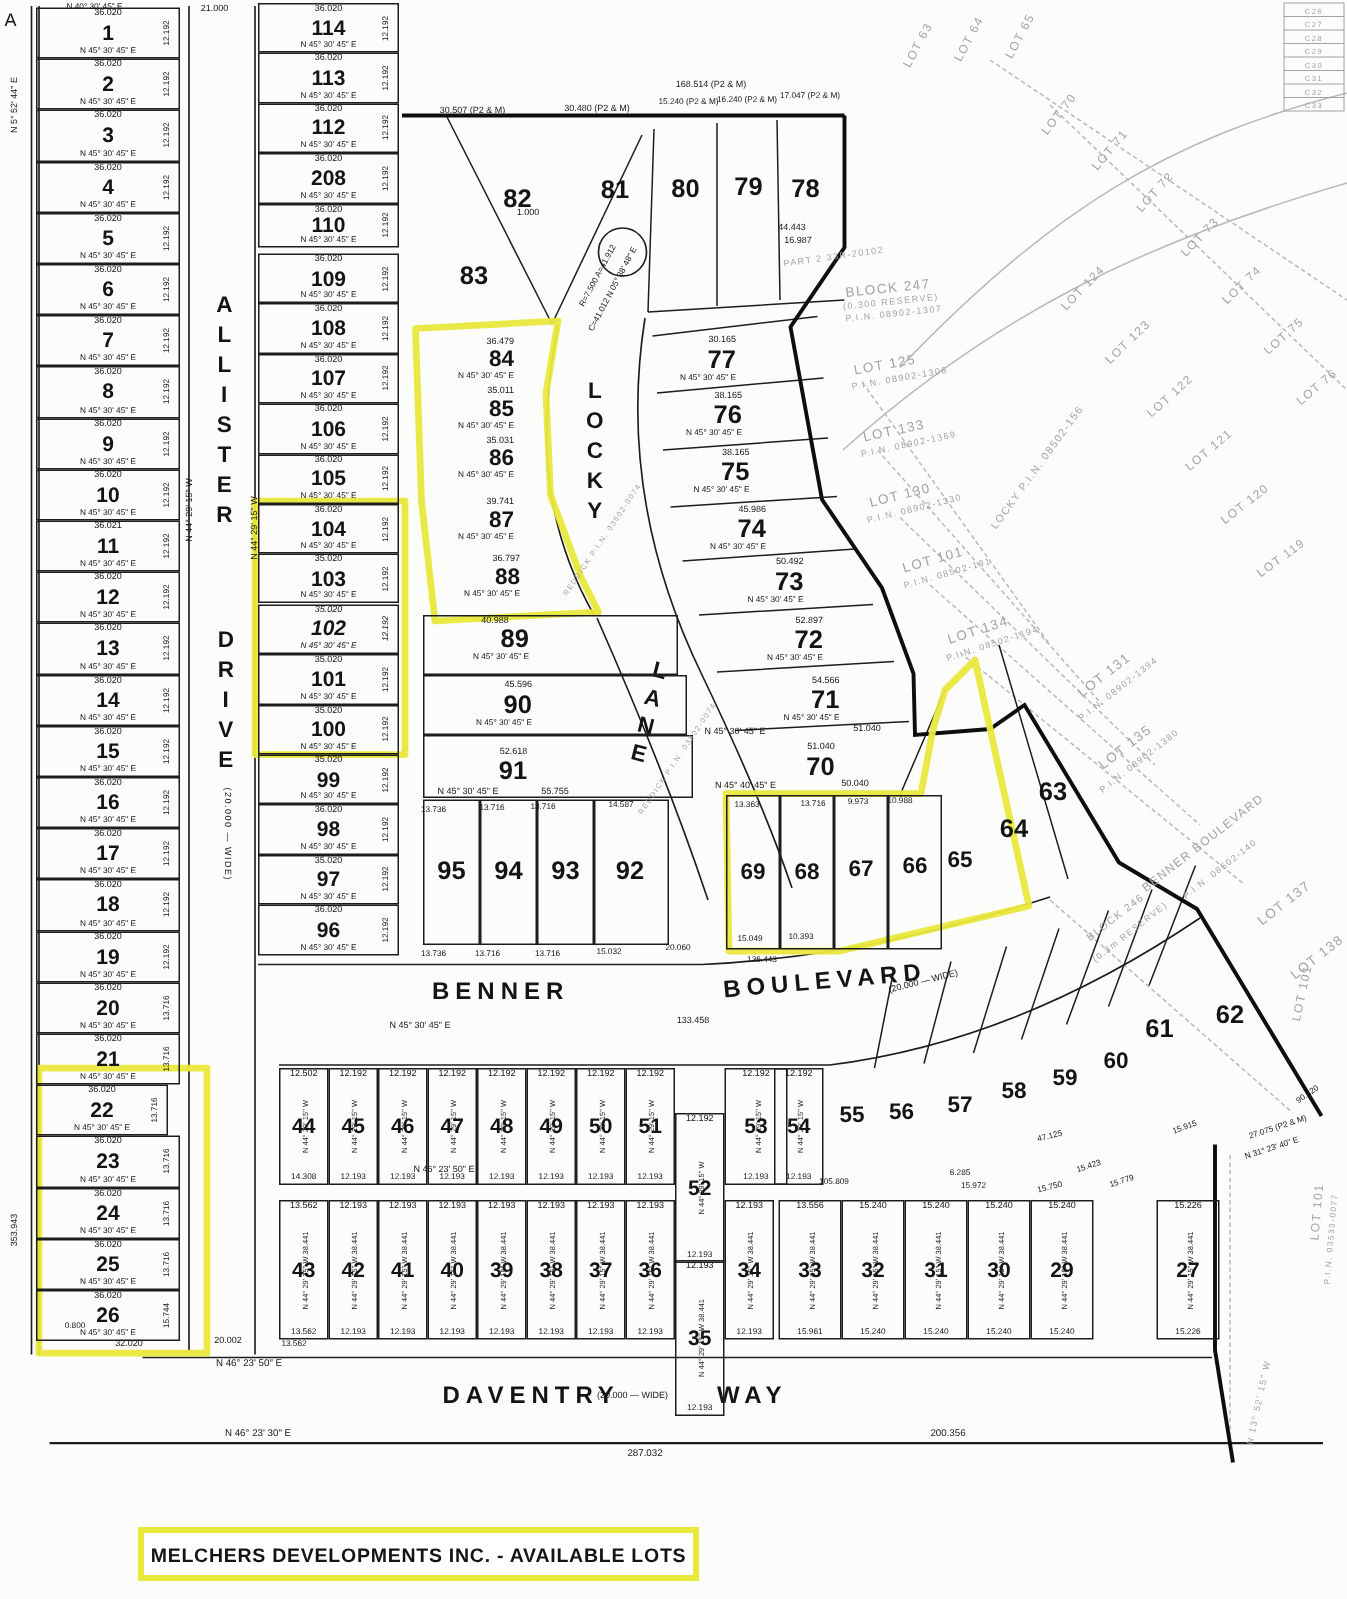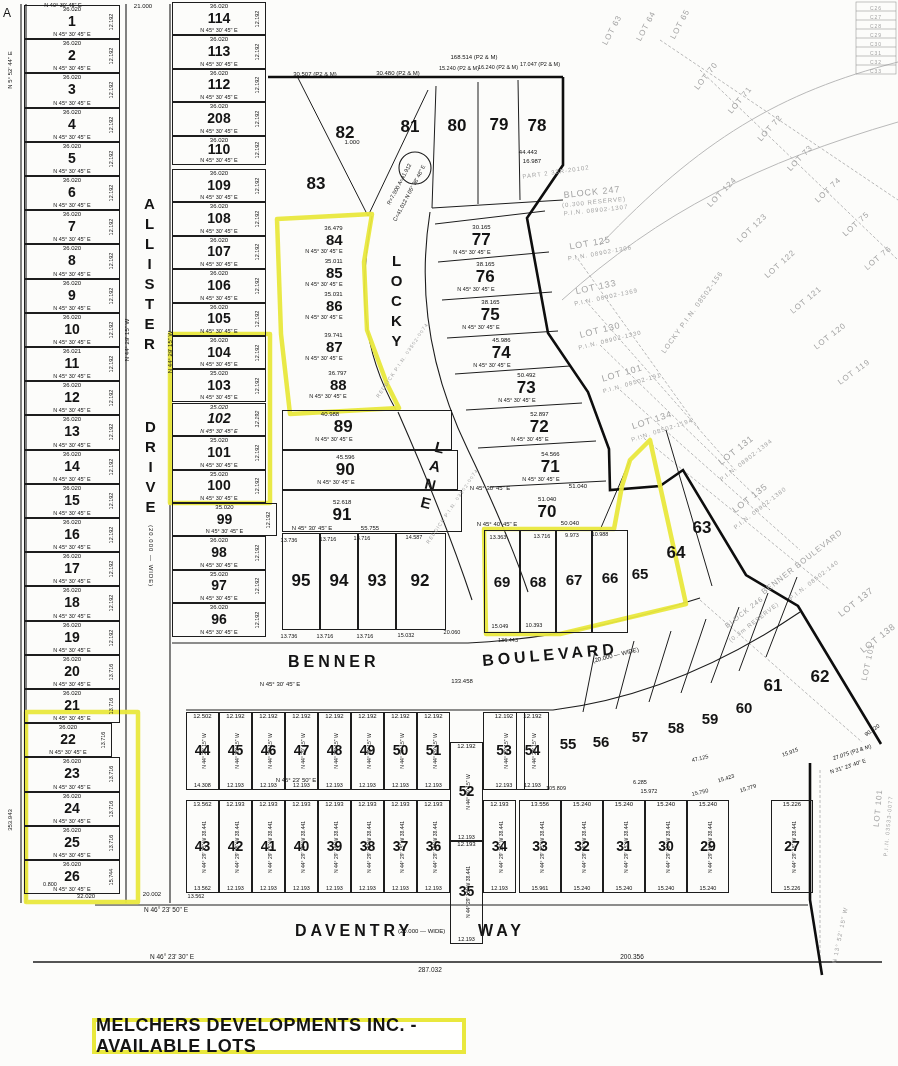--- a/index.html
+++ b/index.html
@@ -27,21 +27,21 @@
        white-space:nowrap;color:#a3a3a3;letter-spacing:1px;}
   .vstreet{position:absolute;writing-mode:vertical-rl;text-orientation:upright;font-weight:700;
        font-size:15px;letter-spacing:3px;}
   .vnote{position:absolute;writing-mode:vertical-rl;font-size:6px;letter-spacing:1px;}
   #st-lane{position:absolute;writing-mode:vertical-rl;text-orientation:upright;font-weight:700;
        font-size:15px;letter-spacing:2px;transform:rotate(14deg);}
   .hstreet{position:absolute;font-weight:700;font-size:16px;letter-spacing:4px;white-space:nowrap;}
   .hnote{position:absolute;font-size:6px;white-space:nowrap;}
   #legend{position:absolute;left:92px;top:1018px;width:366px;height:28px;border:4px solid #e9e83d;
        background:#fffffe;display:flex;align-items:center;justify-content:center;}
-  #legend span{font-weight:700;font-size:18px;letter-spacing:.5px;}
+  #legend span{font-weight:700;font-size:13px;letter-spacing:.5px;}
   #watermark{position:absolute;left:268px;top:1005px;font-size:10.5px;letter-spacing:1.5px;
        color:#c9c9c9;font-weight:700;white-space:nowrap;}
   .box{position:absolute;border:1px solid #1d1d1d;box-sizing:border-box;}
 </style>
 </head>
 <body>
 
 <div id="page">
 
   <svg class="lines" width="898" height="1066" viewBox="0 0 898 1066">
@@ -349,21 +349,21 @@
       <span class="num">101</span>
       <span class="brg">N 45° 30' 45" E</span>
       <span class="side">12.192</span>
     </div>
     <div class="cell" style="left: 172px; top: 469.6px; width: 94px; height: 33.4px;">
       <span class="dim">35.020</span>
       <span class="num">100</span>
       <span class="brg">N 45° 30' 45" E</span>
       <span class="side">12.192</span>
     </div>
-    <div class="cell" style="left: 172px; top: 503px; width: 105px; height: 33.4px;">
+    <div class="cell" style="left: 172px; top: 503px; width: 94px; height: 33.4px;">
       <span class="dim">35.020</span>
       <span class="num">99</span>
       <span class="brg">N 45° 30' 45" E</span>
       <span class="side">12.192</span>
     </div>
     <div class="cell" style="left: 172px; top: 536.4px; width: 94px; height: 33.4px;">
       <span class="dim">36.020</span>
       <span class="num">98</span>
       <span class="brg">N 45° 30' 45" E</span>
       <span class="side">12.192</span>

